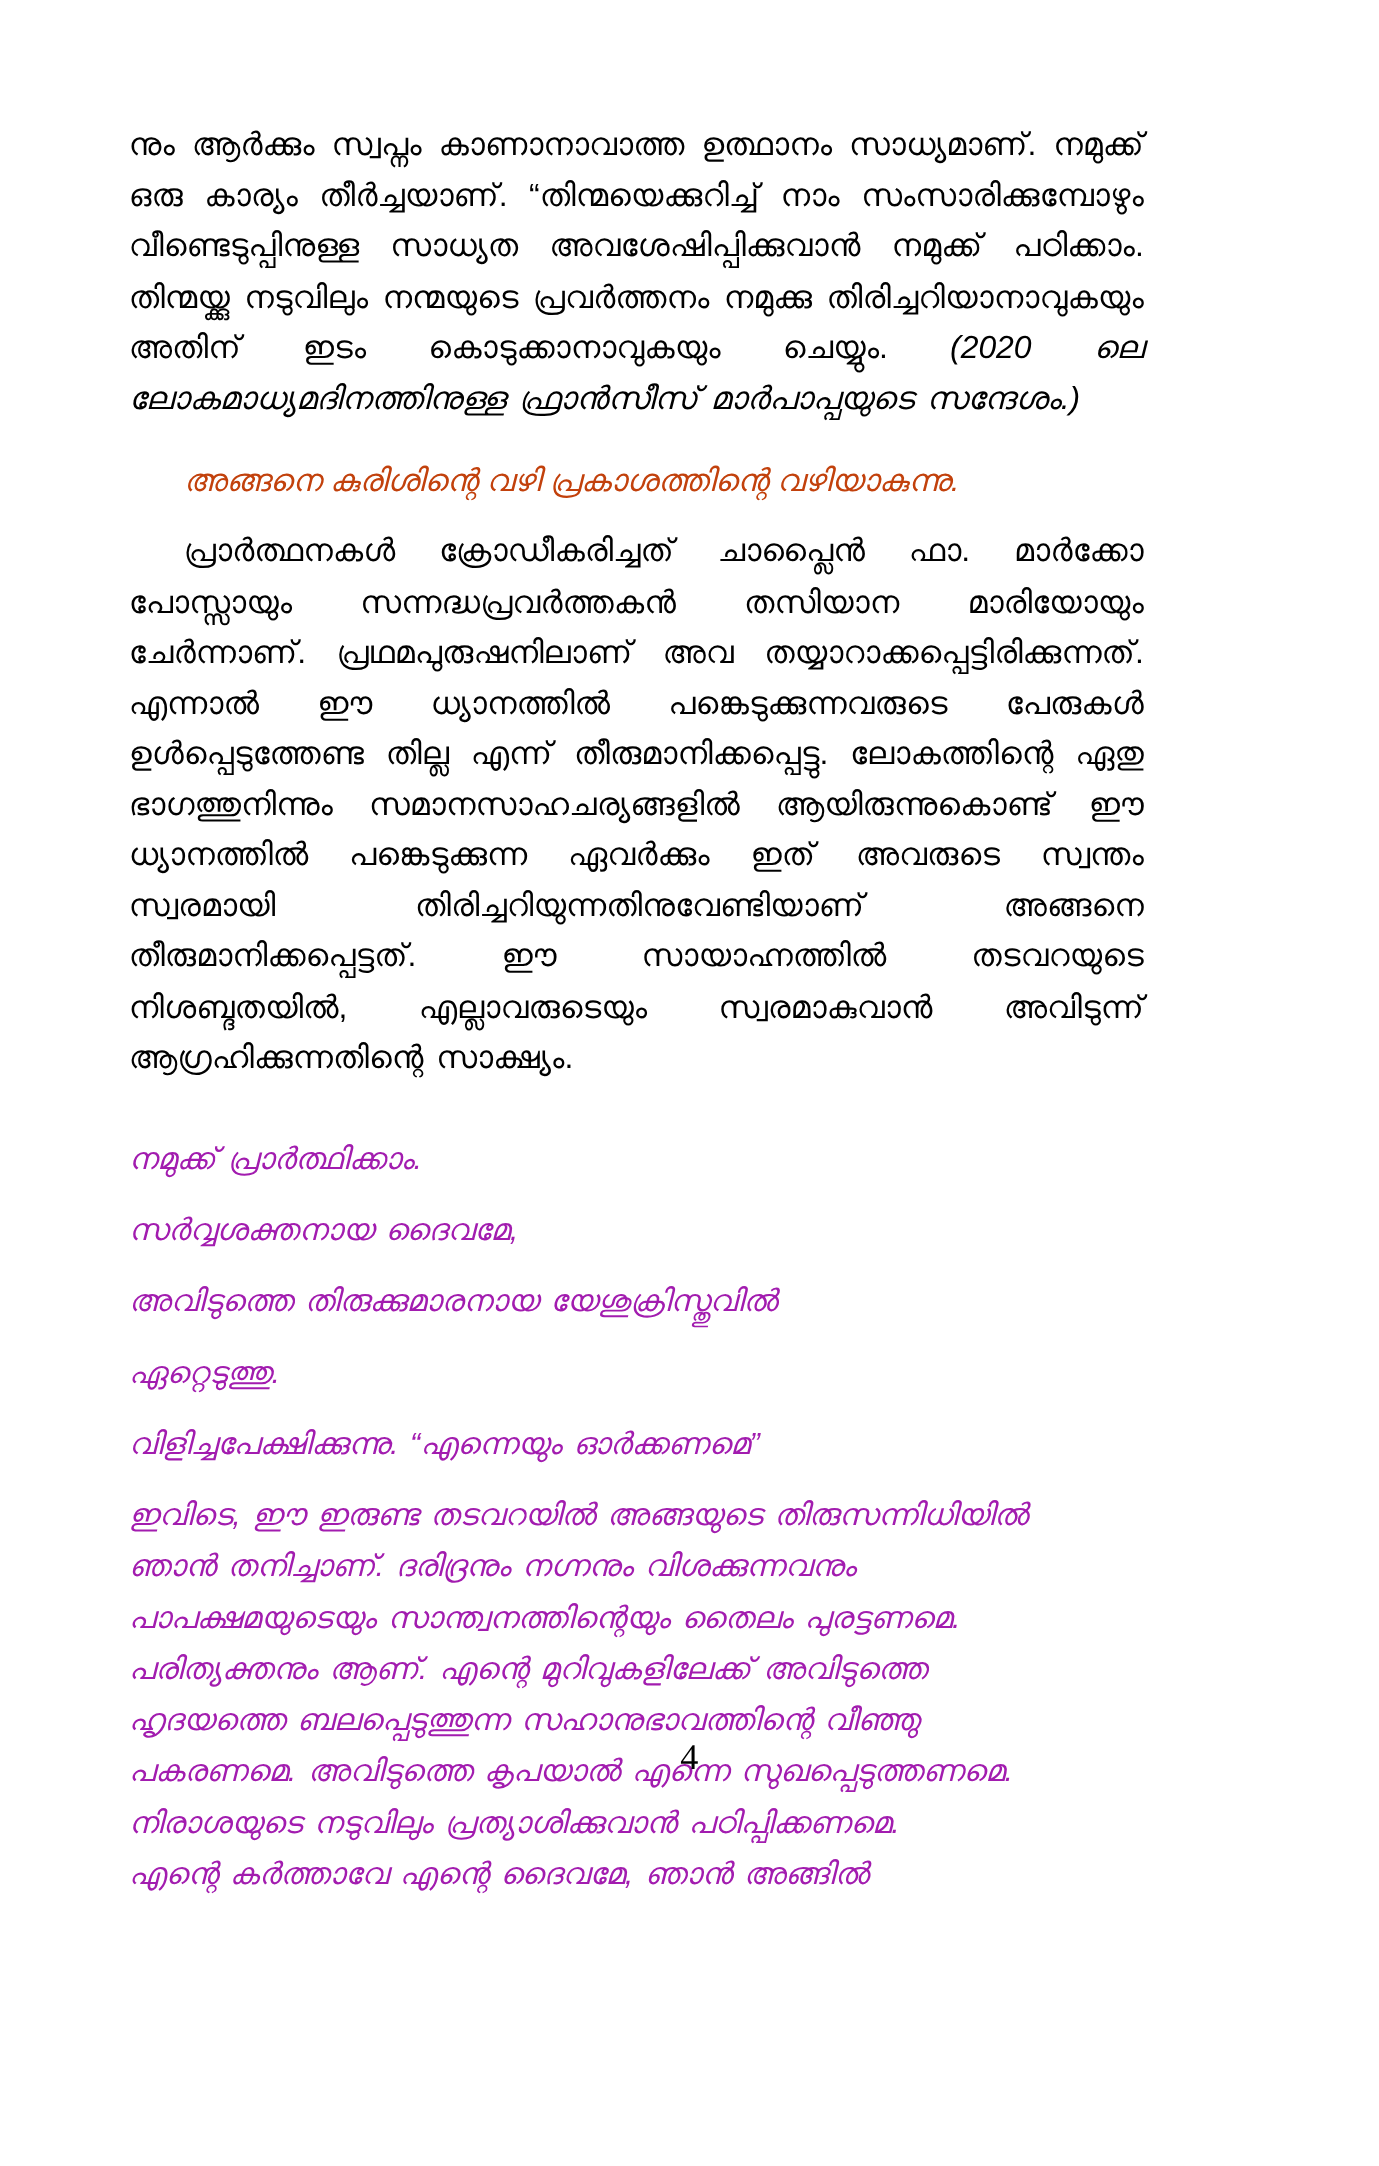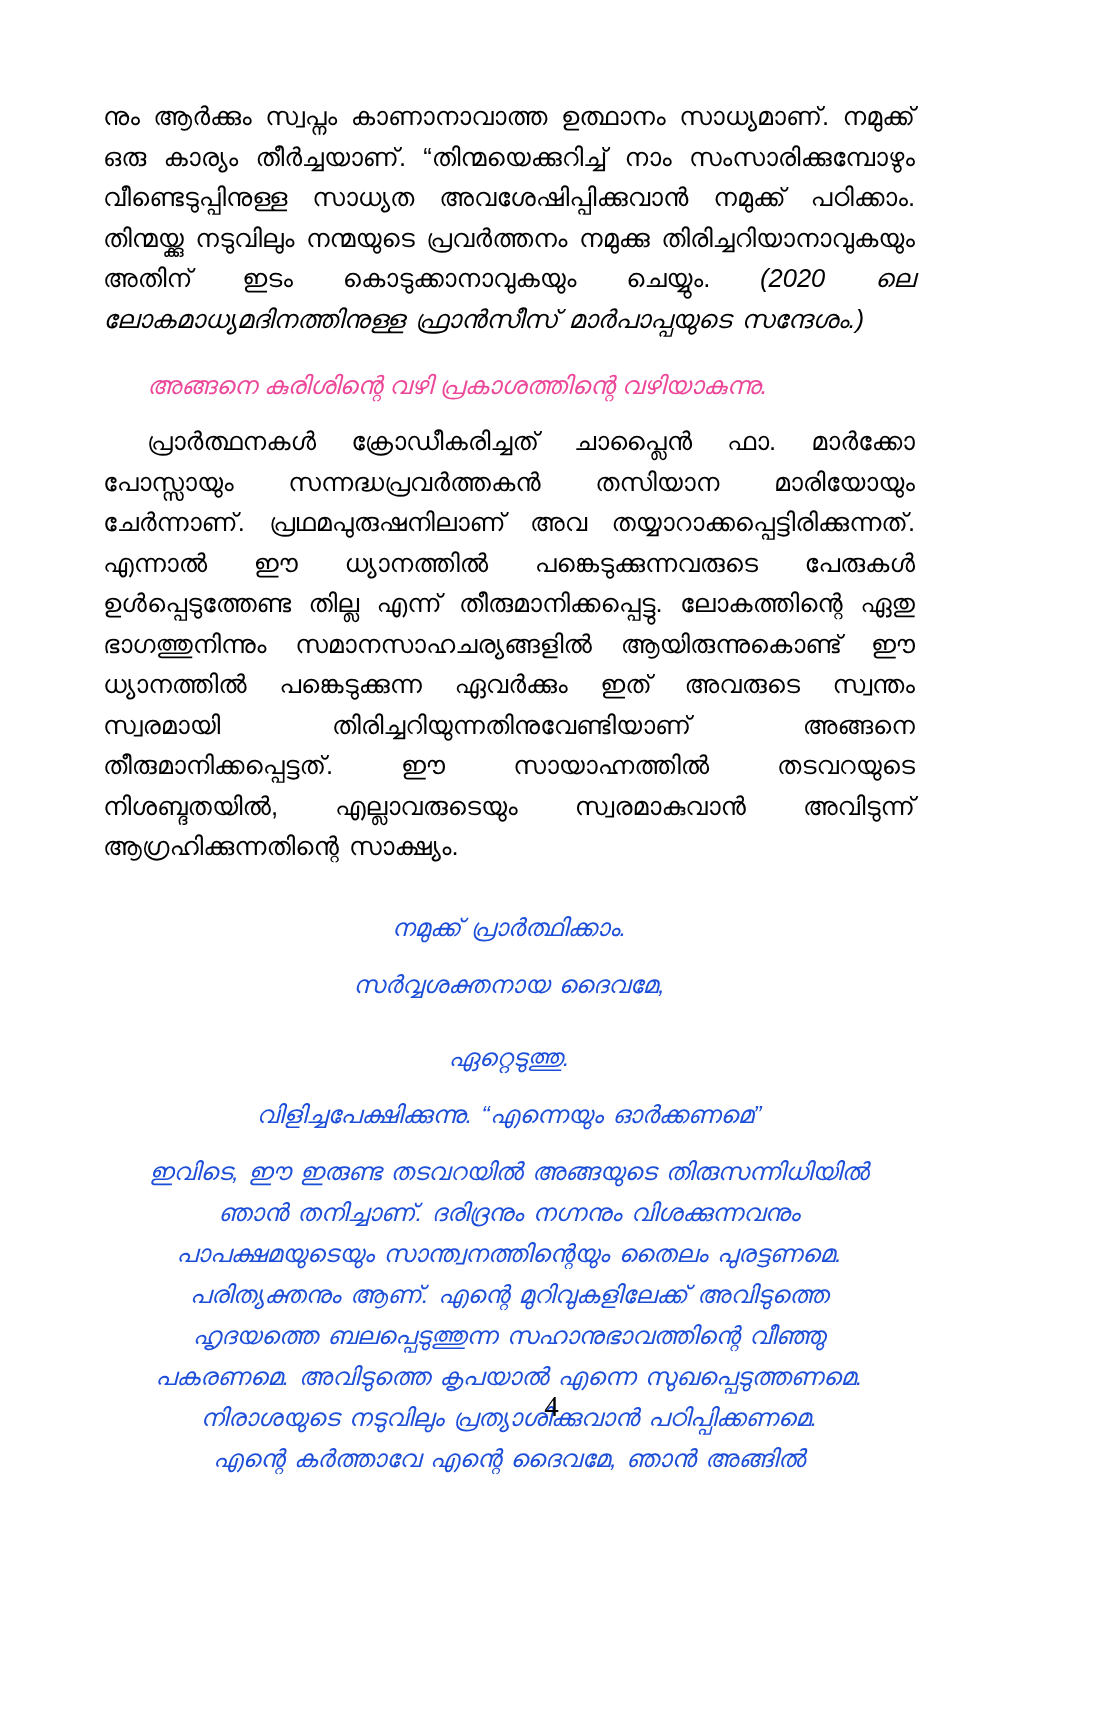--- a/index.html
+++ b/index.html
@@ -42,33 +42,33 @@
   }
   .inline-italic {
     font-style: italic;
   }
   
   .italic-line {
     font-family: "Liberation Sans", "DejaVu Sans", sans-serif;
     font-style: italic;
     font-size: 25px;
     line-height: 40px;
-    color: #ec4899;
+    color: #c2410c;
     margin: 0;
     text-indent: 44px;
   }
   
   .prayer {
     font-family: "Liberation Sans", "DejaVu Sans", sans-serif;
     font-style: italic;
     font-size: 24.5px;
     line-height: 41px;
-    color: #1d4ed8;
+    color: #a21caf;
     margin: 0;
-    text-align: center;
+    text-align: left;
     word-spacing: 0.10em;
   }
   .prayer-line {
     display: block;
     white-space: nowrap;
   }
   .gap-sm { height: 16px; }
   .gap-md { height: 26px; }
   .gap-lg { height: 40px; }
   
@@ -100,20 +100,21 @@
 
     <p class="para indent">പ്രാർത്ഥനകൾ ക്രോഡീകരിച്ചത് ചാപ്ലൈൻ ഫാ. മാർക്കോ പോസ്സായും സന്നദ്ധപ്രവർത്തകൻ തസിയാന മാരിയോയും ചേർന്നാണ്. പ്രഥമപുരുഷനിലാണ് അവ തയ്യാറാക്കപ്പെട്ടിരിക്കുന്നത്. എന്നാൽ ഈ ധ്യാനത്തിൽ പങ്കെടുക്കുന്നവരുടെ പേരുകൾ ഉൾപ്പെടുത്തേണ്ട തില്ല എന്ന് തീരുമാനിക്കപ്പെട്ടു. ലോകത്തിന്റെ ഏതു ഭാഗത്തുനിന്നും സമാനസാഹചര്യങ്ങളിൽ ആയിരുന്നുകൊണ്ട് ഈ ധ്യാനത്തിൽ പങ്കെടുക്കുന്ന ഏവർക്കും ഇത് അവരുടെ സ്വന്തം സ്വരമായി തിരിച്ചറിയുന്നതിനുവേണ്ടിയാണ് അങ്ങനെ തീരുമാനിക്കപ്പെട്ടത്. ഈ സായാഹ്നത്തിൽ തടവറയുടെ നിശബ്ദതയിൽ, എല്ലാവരുടെയും സ്വരമാകുവാൻ അവിടുന്ന് ആഗ്രഹിക്കുന്നതിന്റെ സാക്ഷ്യം.</p>
 
     <div class="gap-lg"></div>
 
     <div class="prayer">
         <span class="prayer-line">നമുക്ക് പ്രാർത്ഥിക്കാം.</span>
         <div class="gap-sm"></div>
         <span class="prayer-line">സർവ്വശക്തനായ ദൈവമേ,</span>
         <div class="gap-sm"></div>
+        <span class="prayer-line">അവിടുത്തെ തിരുക്കുമാരനായ യേശുക്രിസ്തുവിൽ</span>
         <div class="gap-sm"></div>
         <span class="prayer-line">ഏറ്റെടുത്തു.</span>
         <div class="gap-sm"></div>
         <span class="prayer-line">വിളിച്ചപേക്ഷിക്കുന്നു. “എന്നെയും ഓർക്കണമെ”</span>
         <div class="gap-sm"></div>
         <span class="prayer-line">ഇവിടെ, ഈ ഇരുണ്ട തടവറയിൽ അങ്ങയുടെ തിരുസന്നിധിയിൽ</span>
         <span class="prayer-line">ഞാൻ തനിച്ചാണ്. ദരിദ്രനും നഗ്നനും വിശക്കുന്നവനും</span>
         <span class="prayer-line">പാപക്ഷമയുടെയും സാന്ത്വനത്തിന്റെയും തൈലം പുരട്ടണമെ.</span>
         <span class="prayer-line">പരിത്യക്തനും ആണ്. എന്റെ മുറിവുകളിലേക്ക് അവിടുത്തെ</span>
         <span class="prayer-line">ഹൃദയത്തെ ബലപ്പെടുത്തുന്ന സഹാനുഭാവത്തിന്റെ വീഞ്ഞു</span>

